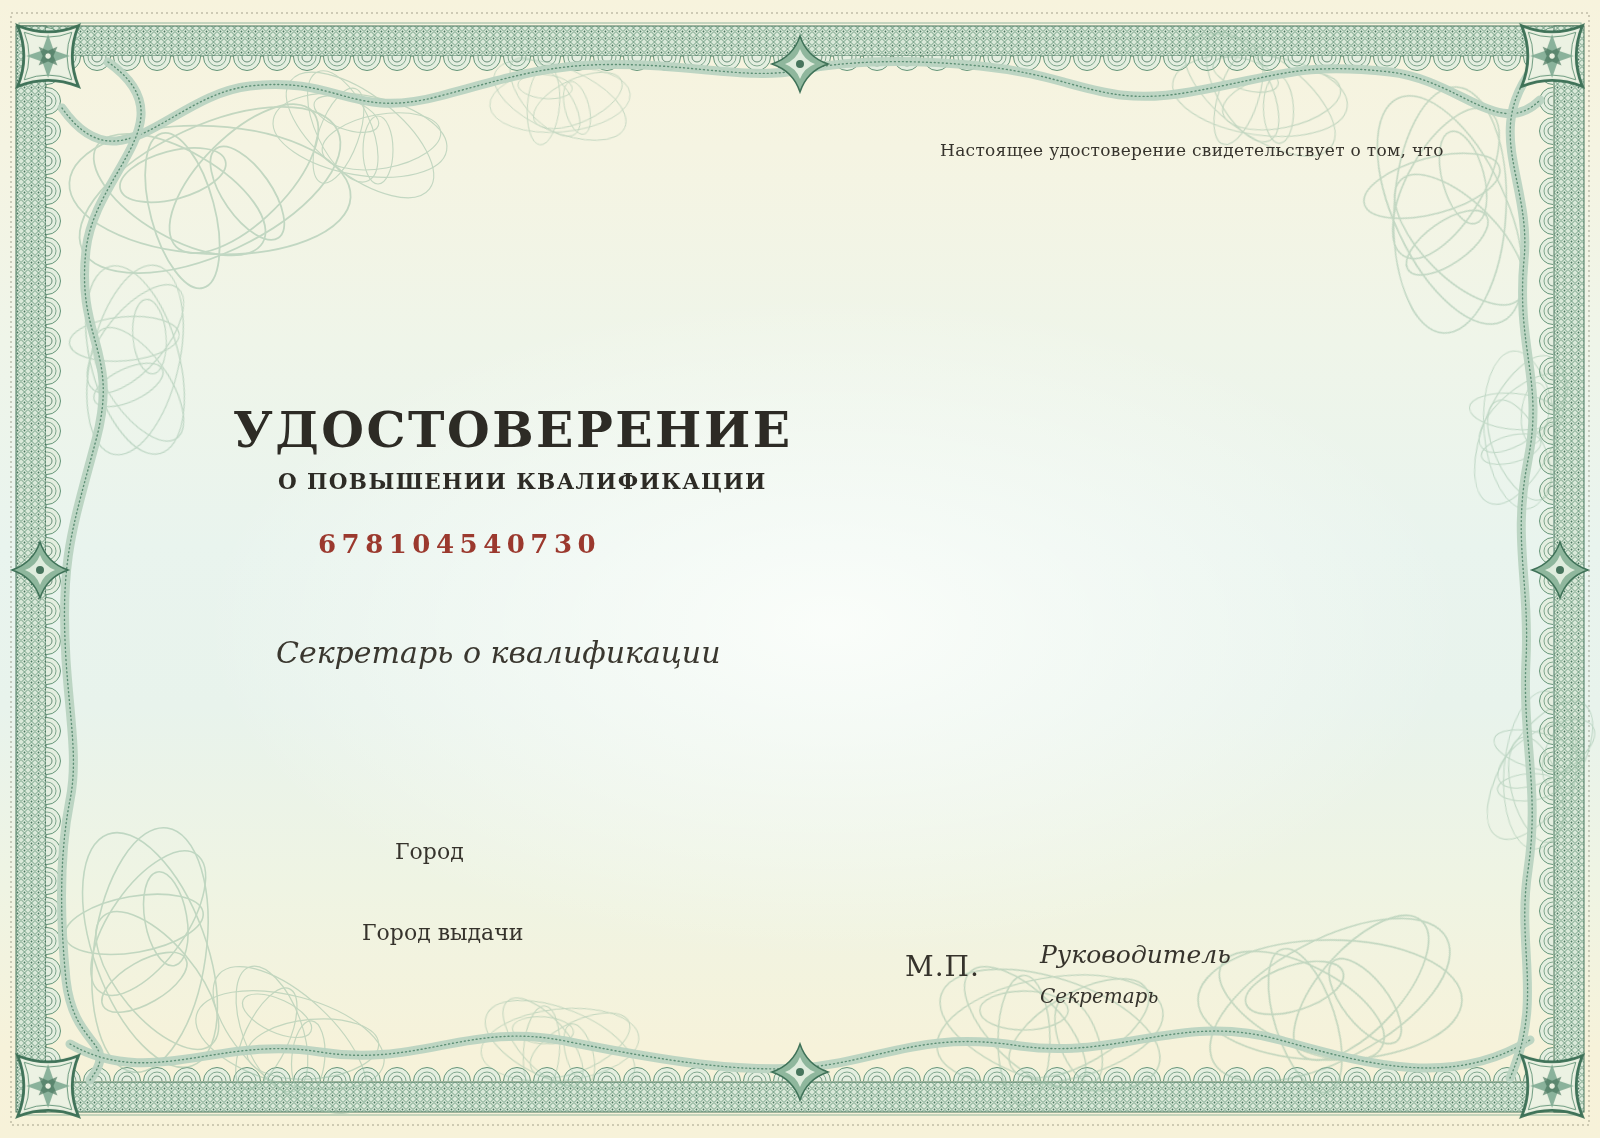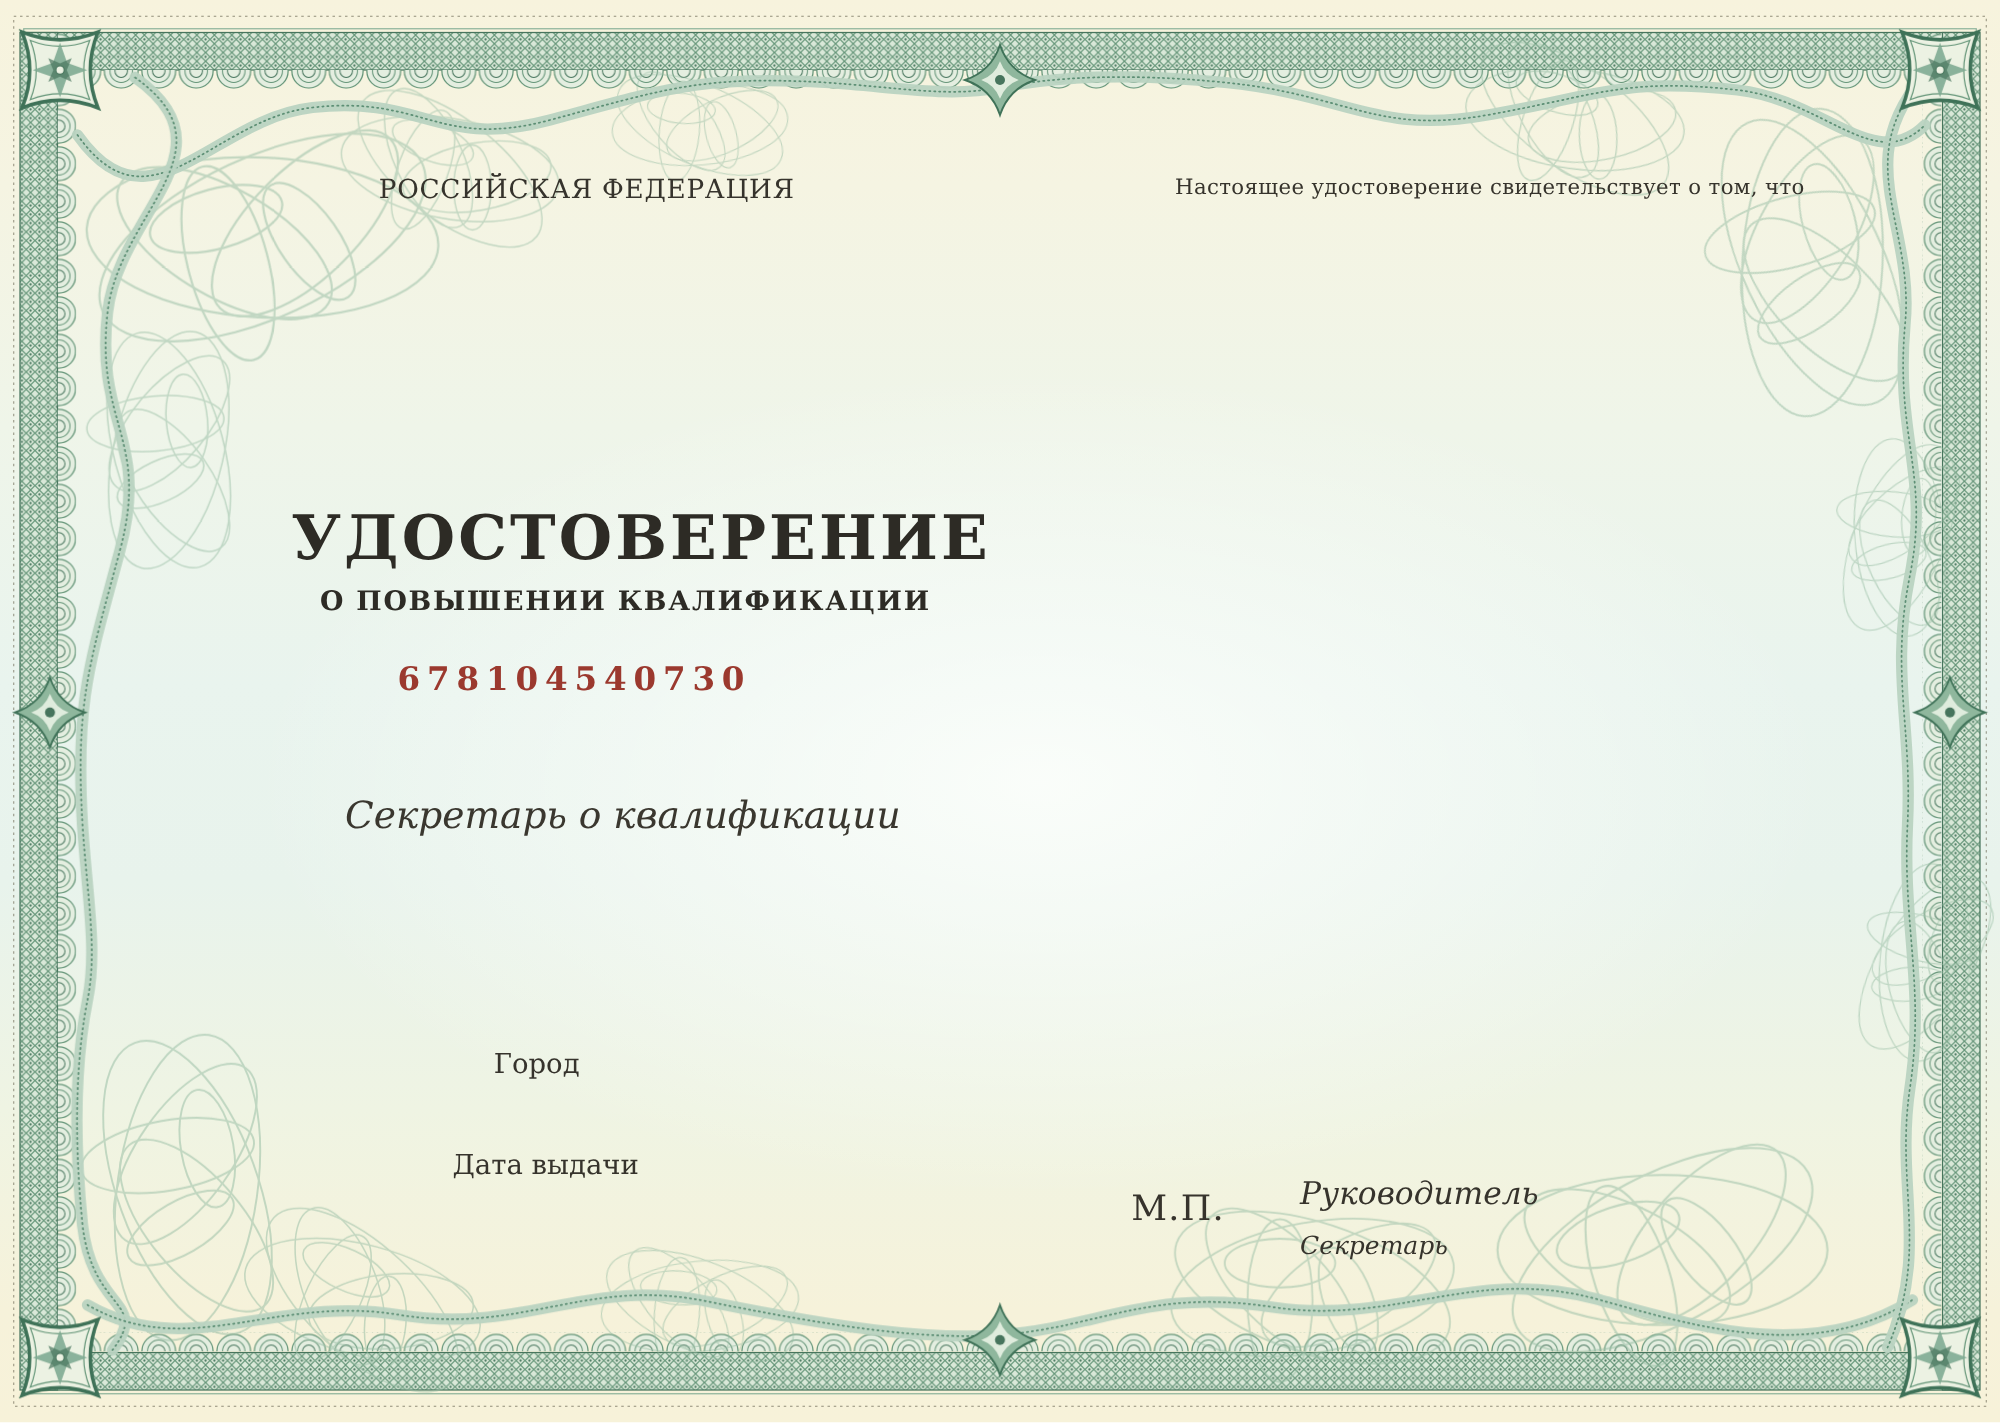--- a/index.html
+++ b/index.html
@@ -11,21 +11,21 @@
     position:relative;width:1600px;height:1138px;
     background:
       radial-gradient(ellipse 880px 460px at 52% 55%, rgba(253,255,252,0.85), rgba(253,255,252,0) 72%),
       linear-gradient(180deg,#f7f3dd 0%,#f5f4e2 13%,#eff5e9 30%,#e9f4ee 48%,#e8f3ec 62%,#eff4e3 78%,#f6f2da 92%,#f7f2d9 100%);
   }
   .frame{position:absolute;left:0;top:0;width:1600px;height:1138px;display:block;}
   .txt{position:absolute;color:#36332c;white-space:nowrap;line-height:1.15;}
   .hdr-left{left:303px;top:139px;font-size:21px;letter-spacing:0.6px;}
   .hdr-right{left:940px;top:141px;font-size:17px;letter-spacing:0.3px;}
   .title{left:233px;top:402px;font-size:49px;font-weight:700;letter-spacing:2.5px;color:#2d2b25;}
-  .subtitle{left:256px;top:470px;font-size:21.5px;font-weight:700;letter-spacing:1.4px;color:#2d2b25;}
+  .subtitle{left:278px;top:470px;font-size:21.5px;font-weight:700;letter-spacing:1.4px;color:#2d2b25;}
   .serial{left:318px;top:530px;font-size:26px;font-weight:700;letter-spacing:5.5px;color:#9b392e;}
   .dockind{left:276px;top:636px;font-size:30px;font-style:italic;color:#3a372f;}
   .reglabel{left:312px;top:756px;font-size:22px;}
   .citylabel{left:395px;top:839px;font-size:22px;}
   .datelabel{left:362px;top:920px;font-size:22px;}
   .seal{left:905px;top:951px;font-size:28px;letter-spacing:1px;}
   .director{left:1040px;top:941px;font-size:25px;font-style:italic;}
   .secretary{left:1040px;top:985px;font-size:20px;font-style:italic;}
 </style>
 </head>
@@ -148,25 +148,24 @@
     </g>
 
     <g>
       <use href="#mdia" transform="translate(800,64)"></use>
       <use href="#mdia" transform="translate(800,1072)"></use>
       <use href="#mdia" transform="translate(40,570)"></use>
       <use href="#mdia" transform="translate(1560,570)"></use>
     </g>
   </svg>
 
-  <div class="txt hdr-left">РОССИЙСКАЯ ФЕДЕРАЦИЯ</div>
   <div class="txt hdr-right">Настоящее удостоверение свидетельствует о том, что</div>
   <div class="txt title">УДОСТОВЕРЕНИЕ</div>
   <div class="txt subtitle">О ПОВЫШЕНИИ КВАЛИФИКАЦИИ</div>
   <div class="txt serial">678104540730</div>
   <div class="txt dockind">Секретарь о квалификации</div>
   <div class="txt citylabel">Город</div>
-  <div class="txt datelabel">Дата выдачи</div>
+  <div class="txt datelabel">Город выдачи</div>
   <div class="txt seal">М.П.</div>
   <div class="txt director">Руководитель</div>
   <div class="txt secretary">Секретарь</div>
 
 </div>
 
 </body></html>

